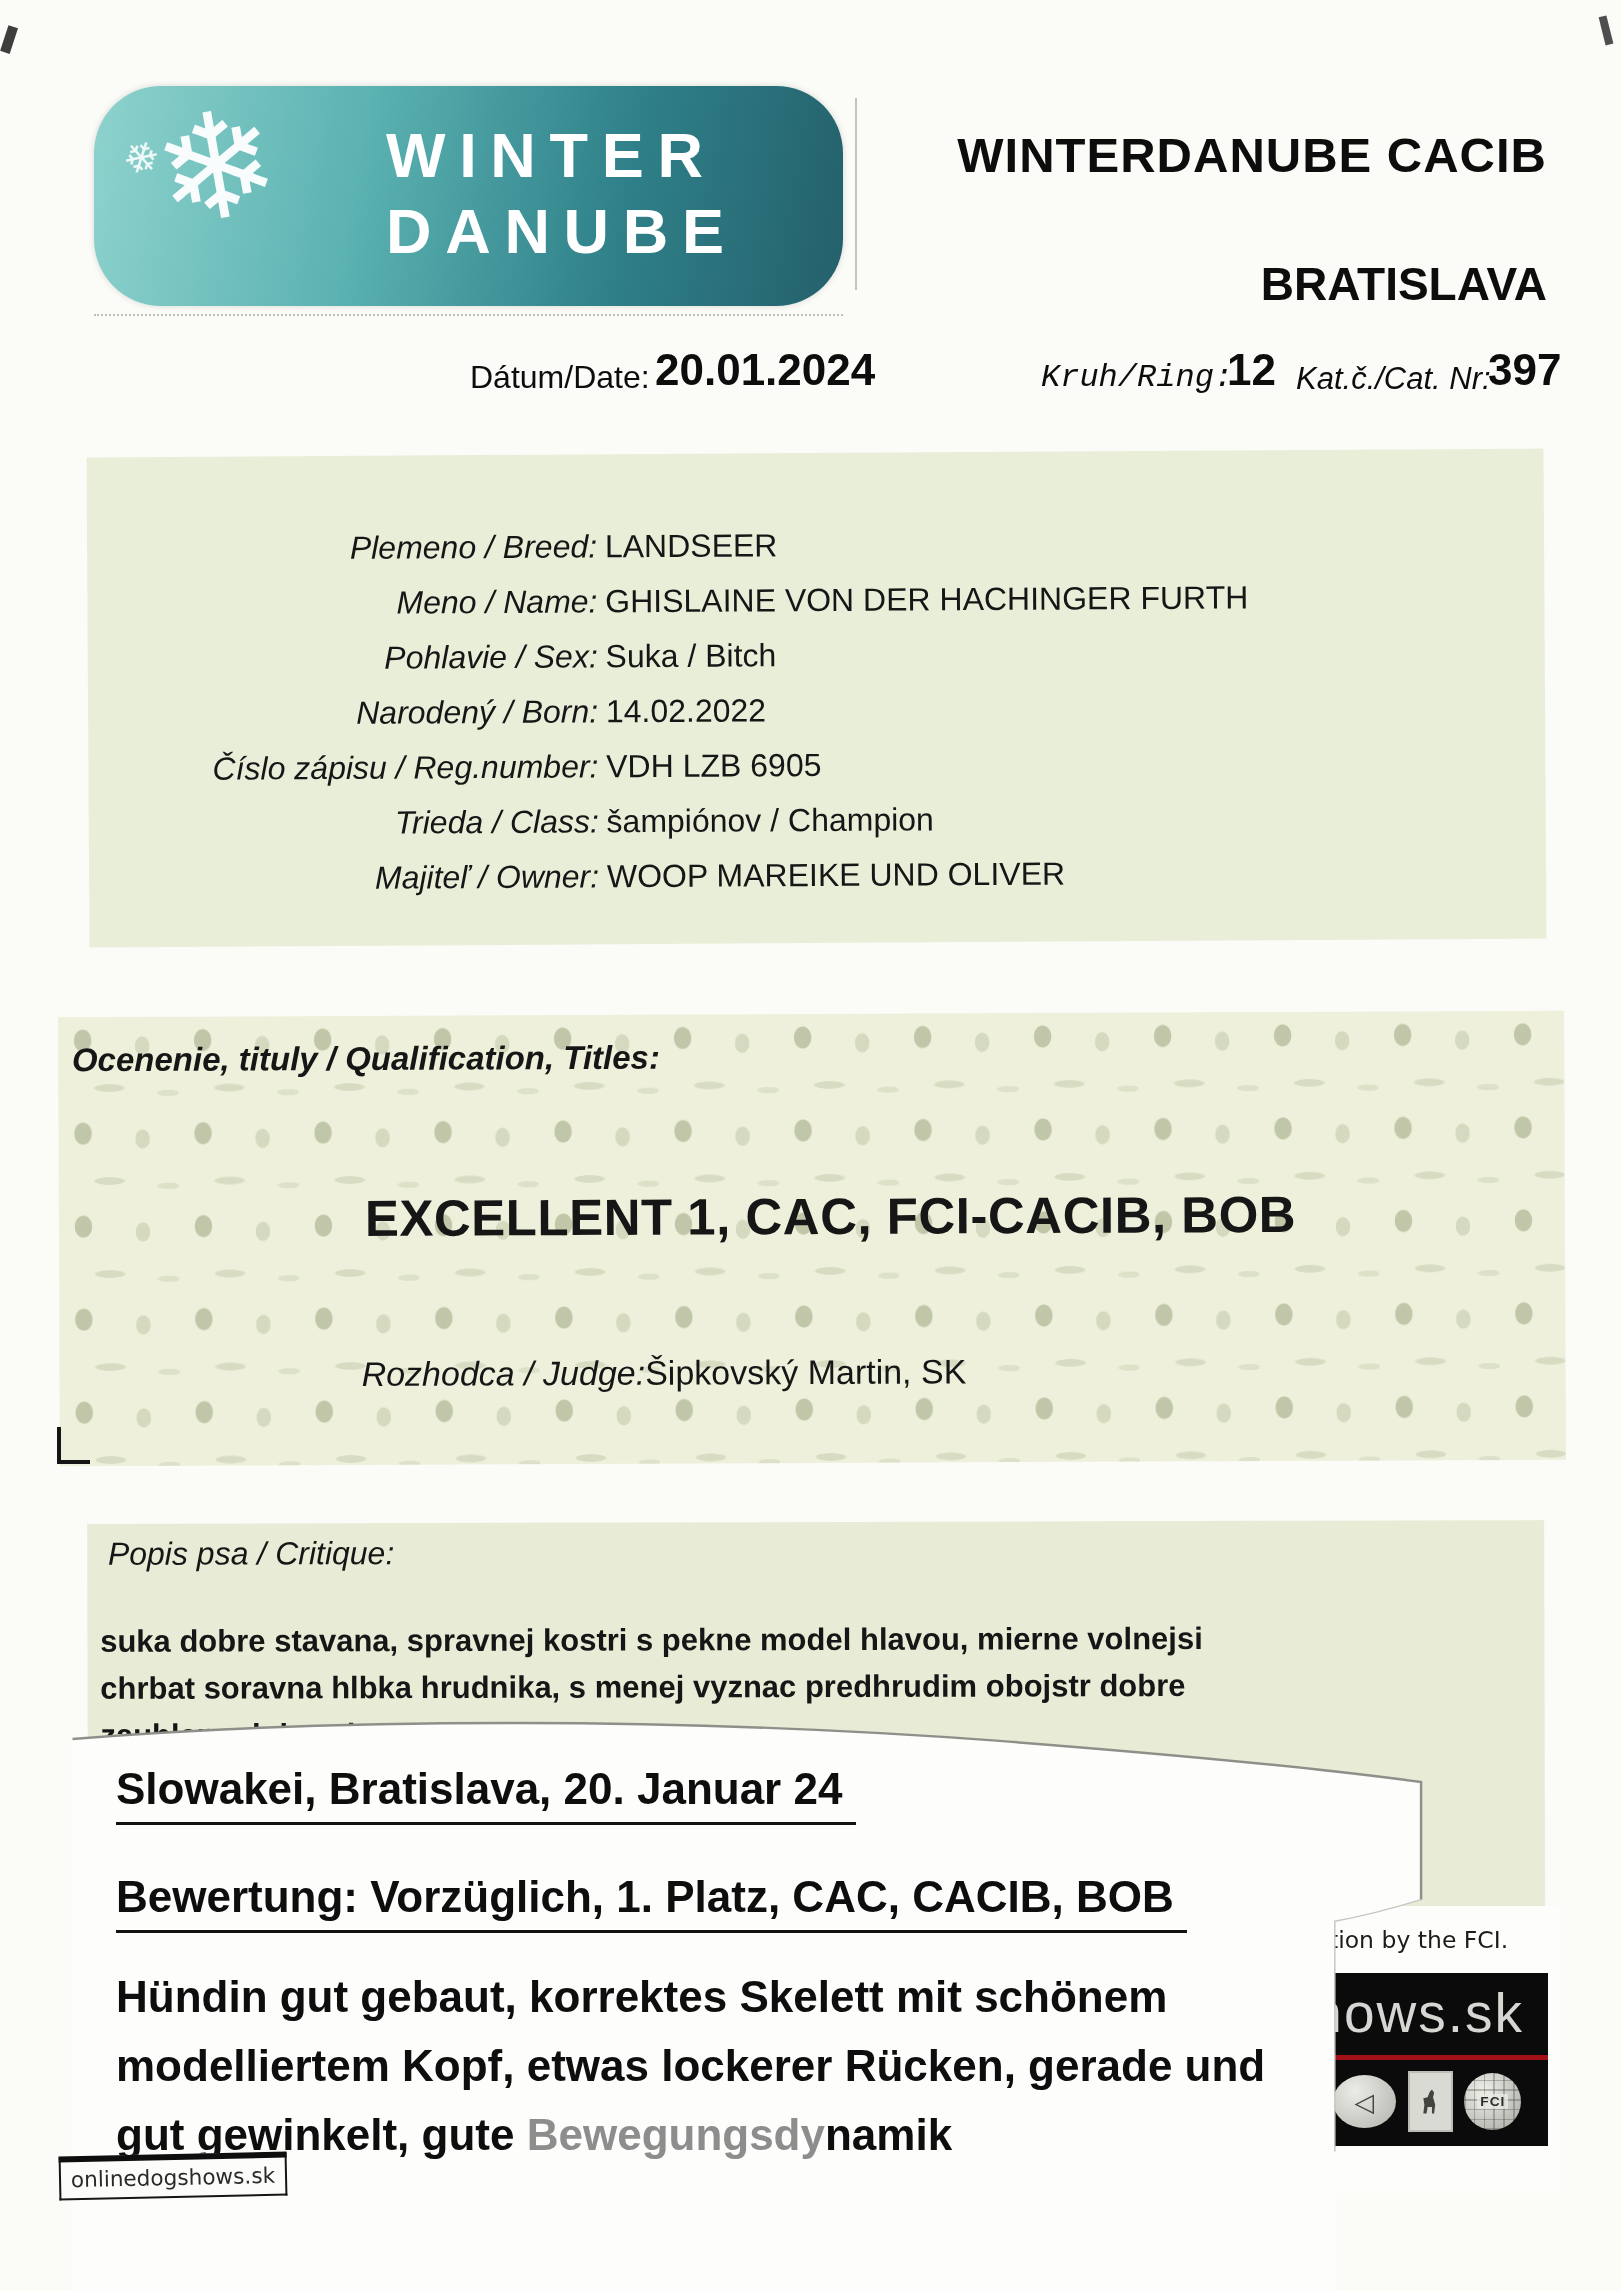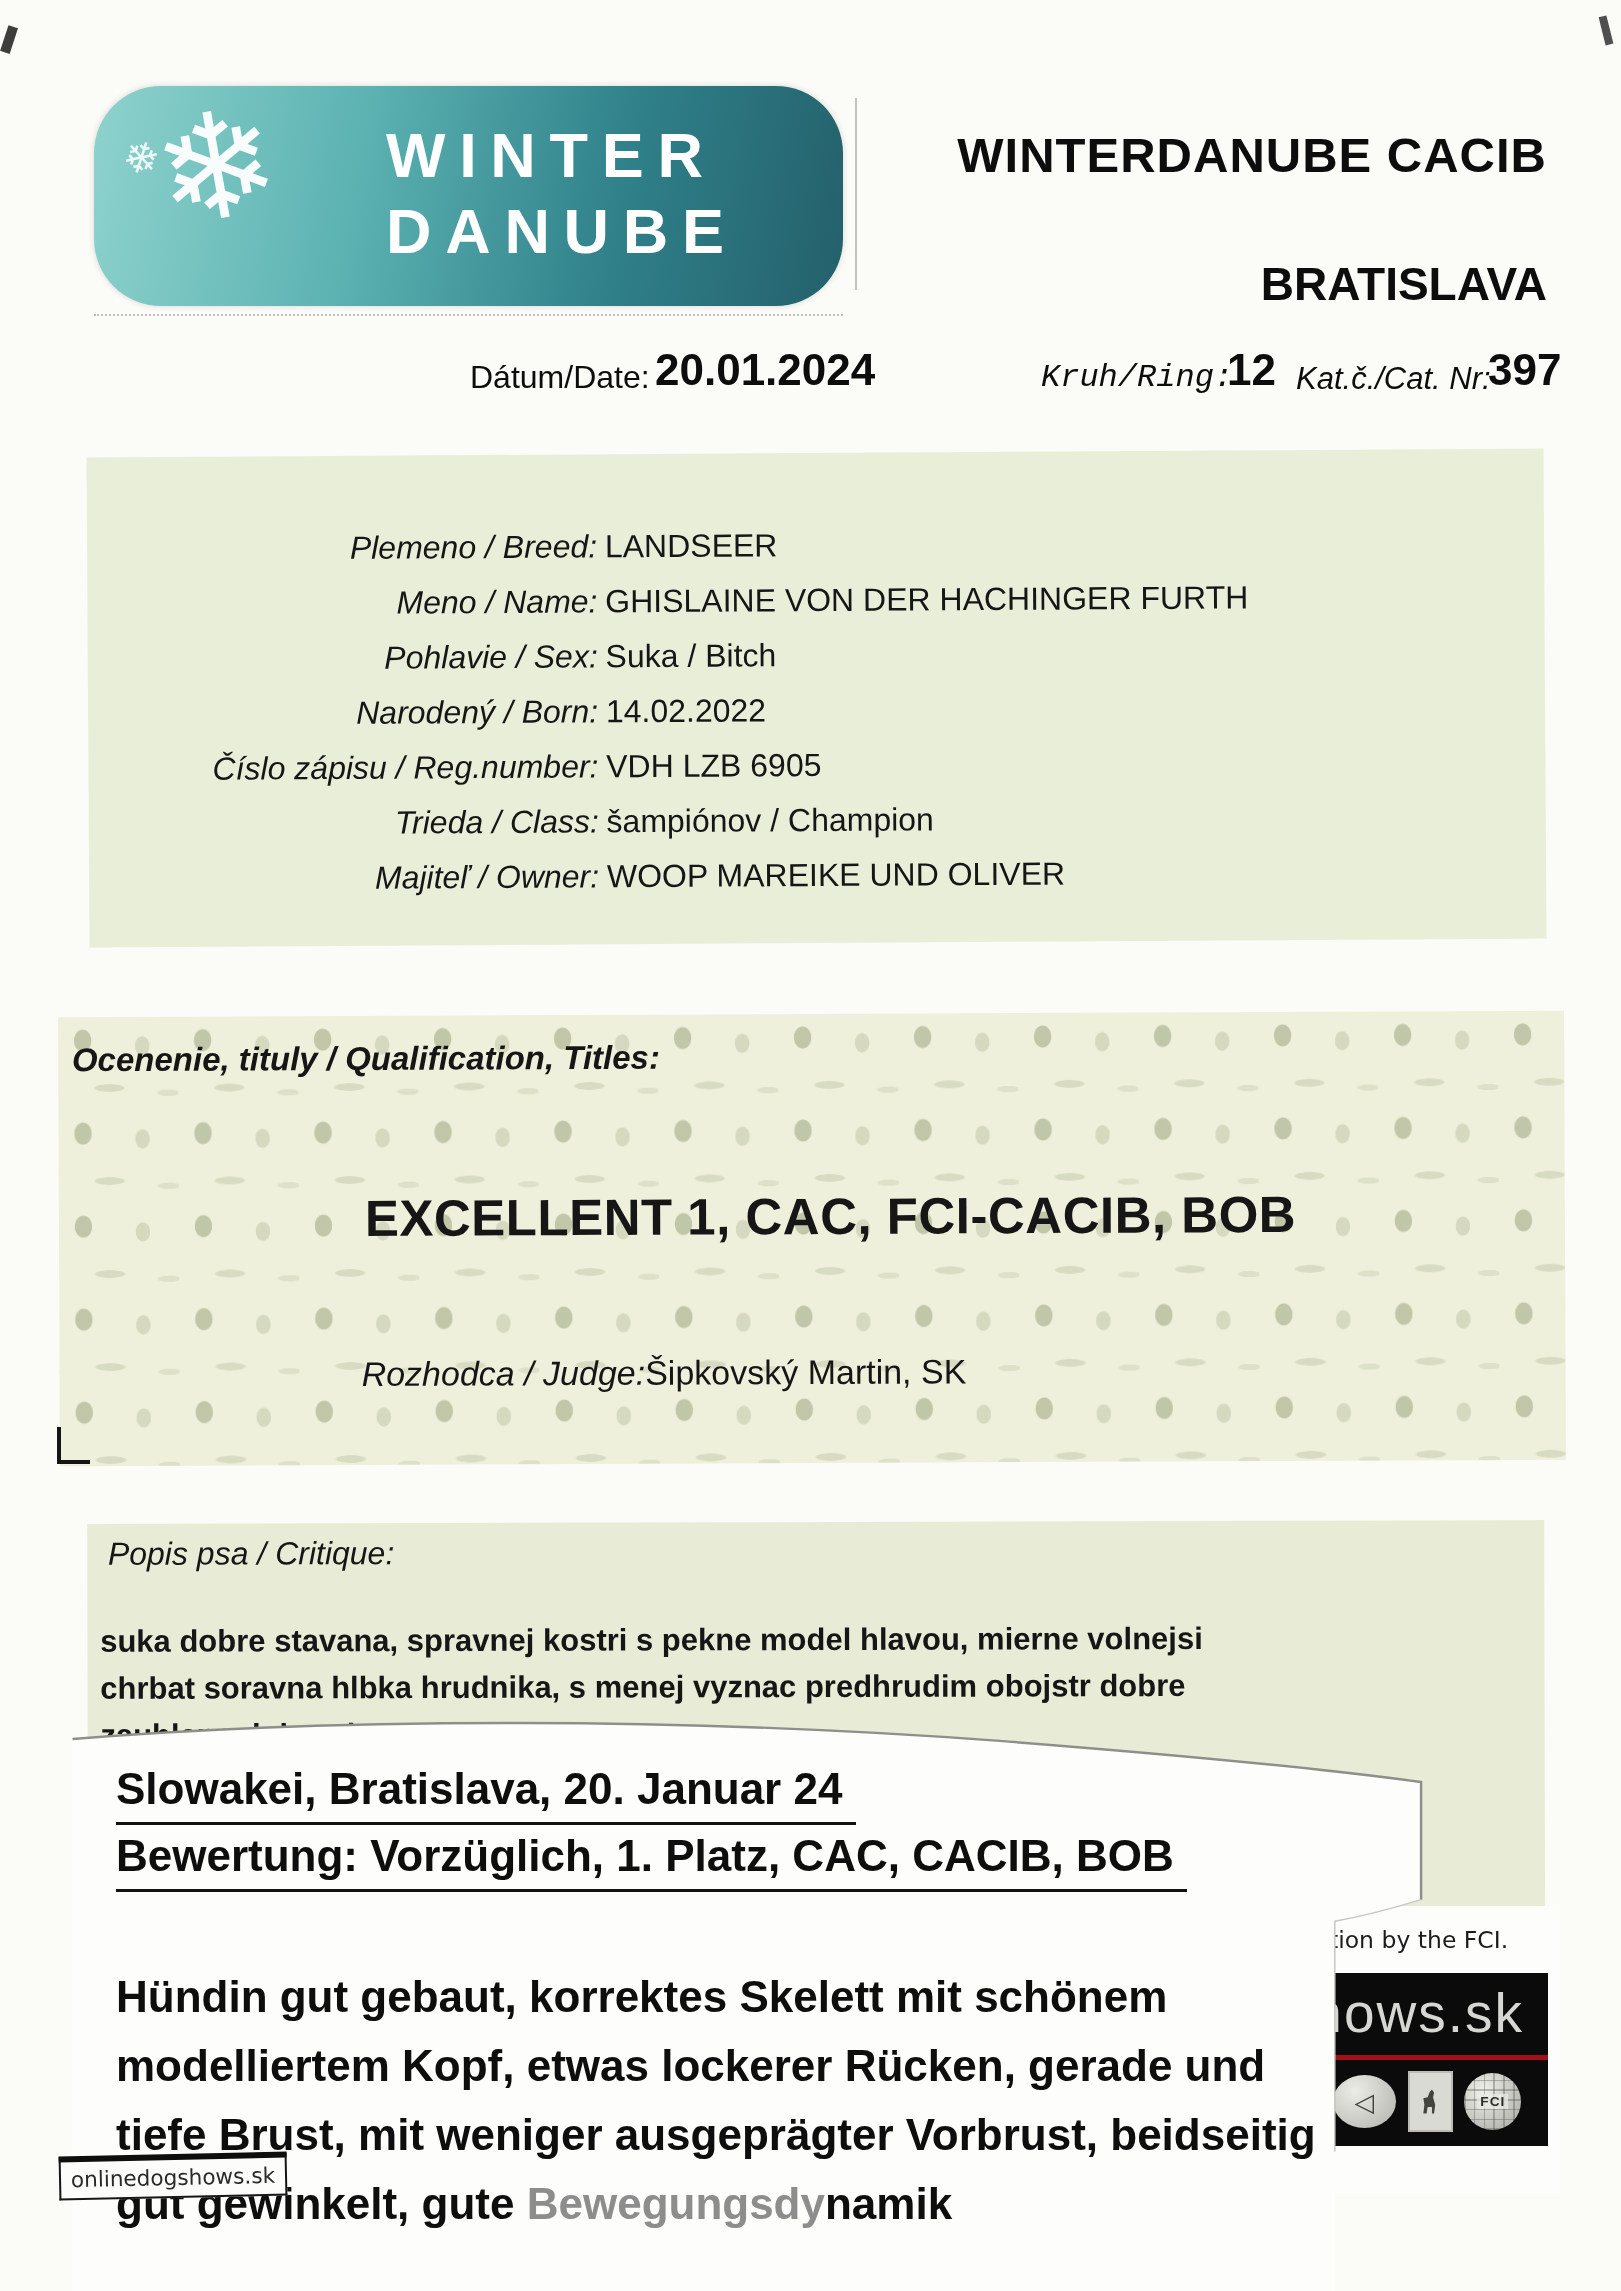--- a/index.html
+++ b/index.html
@@ -114,21 +114,21 @@
     font-size:13.7px;font-weight:700;color:#2e2e29;background:rgba(235,235,230,0.75);
     padding:0 2.9px;letter-spacing:1px;
   }
   
   .note-svg{position:absolute;left:0;top:0;z-index:3;pointer-events:none;}
   .note-text{position:absolute;z-index:4;font-weight:700;color:#0e0e0e;white-space:nowrap;}
   .underl{
     display:inline-block;border-bottom:3.9px solid #121212;padding:0 13.7px 7.8px 0;
   }
   .note-l1{left:116px;top:1764px;font-size:44px;}
-  .note-l2{left:116px;top:1831px;font-size:44px;}
+  .note-l2{left:116px;top:1872px;font-size:44px;}
   .note-body{left:116px;top:1962px;font-size:44px;line-height:69px;}
   .note-body .faded{color:#8d8d8d;}
   .ods-small-box{
     position:absolute;left:59px;top:2154px;z-index:5;
     border:2px solid #161616;border-top:6.9px solid #0e0e0e;
     background:#fcfcfa;padding:4.9px 9.8px 5.9px 9.8px;
     font-size:21.6px;color:#2a2a2a;transform:rotate(-1.2deg);
     font-family:"DejaVu Sans",sans-serif;
   }
   
@@ -242,20 +242,19 @@
 
   <div class="note-text note-l1">
     <span class="underl">Slowakei, Bratislava, 20. Januar 24</span>
   </div>
   <div class="note-text note-l2">
     <span class="underl">Bewertung: Vorzüglich, 1. Platz, CAC, CACIB, BOB</span>
   </div>
   <div class="note-text note-body">
     <div>Hündin gut gebaut, korrektes Skelett mit schönem</div>
     <div>modelliertem Kopf, etwas lockerer Rücken, gerade und</div>
-    <div>tiefe Brust, mit weniger ausgeprägter Vorbrust, beidseitig</div>
     <div><span>gut gewinkelt, gute </span><span class="faded">Bewegungsdy</span><span>namik</span></div>
   </div>
 
   <div class="ods-small-box">onlinedogshows.sk</div>
 
 </div>
 
 
 </body></html>

